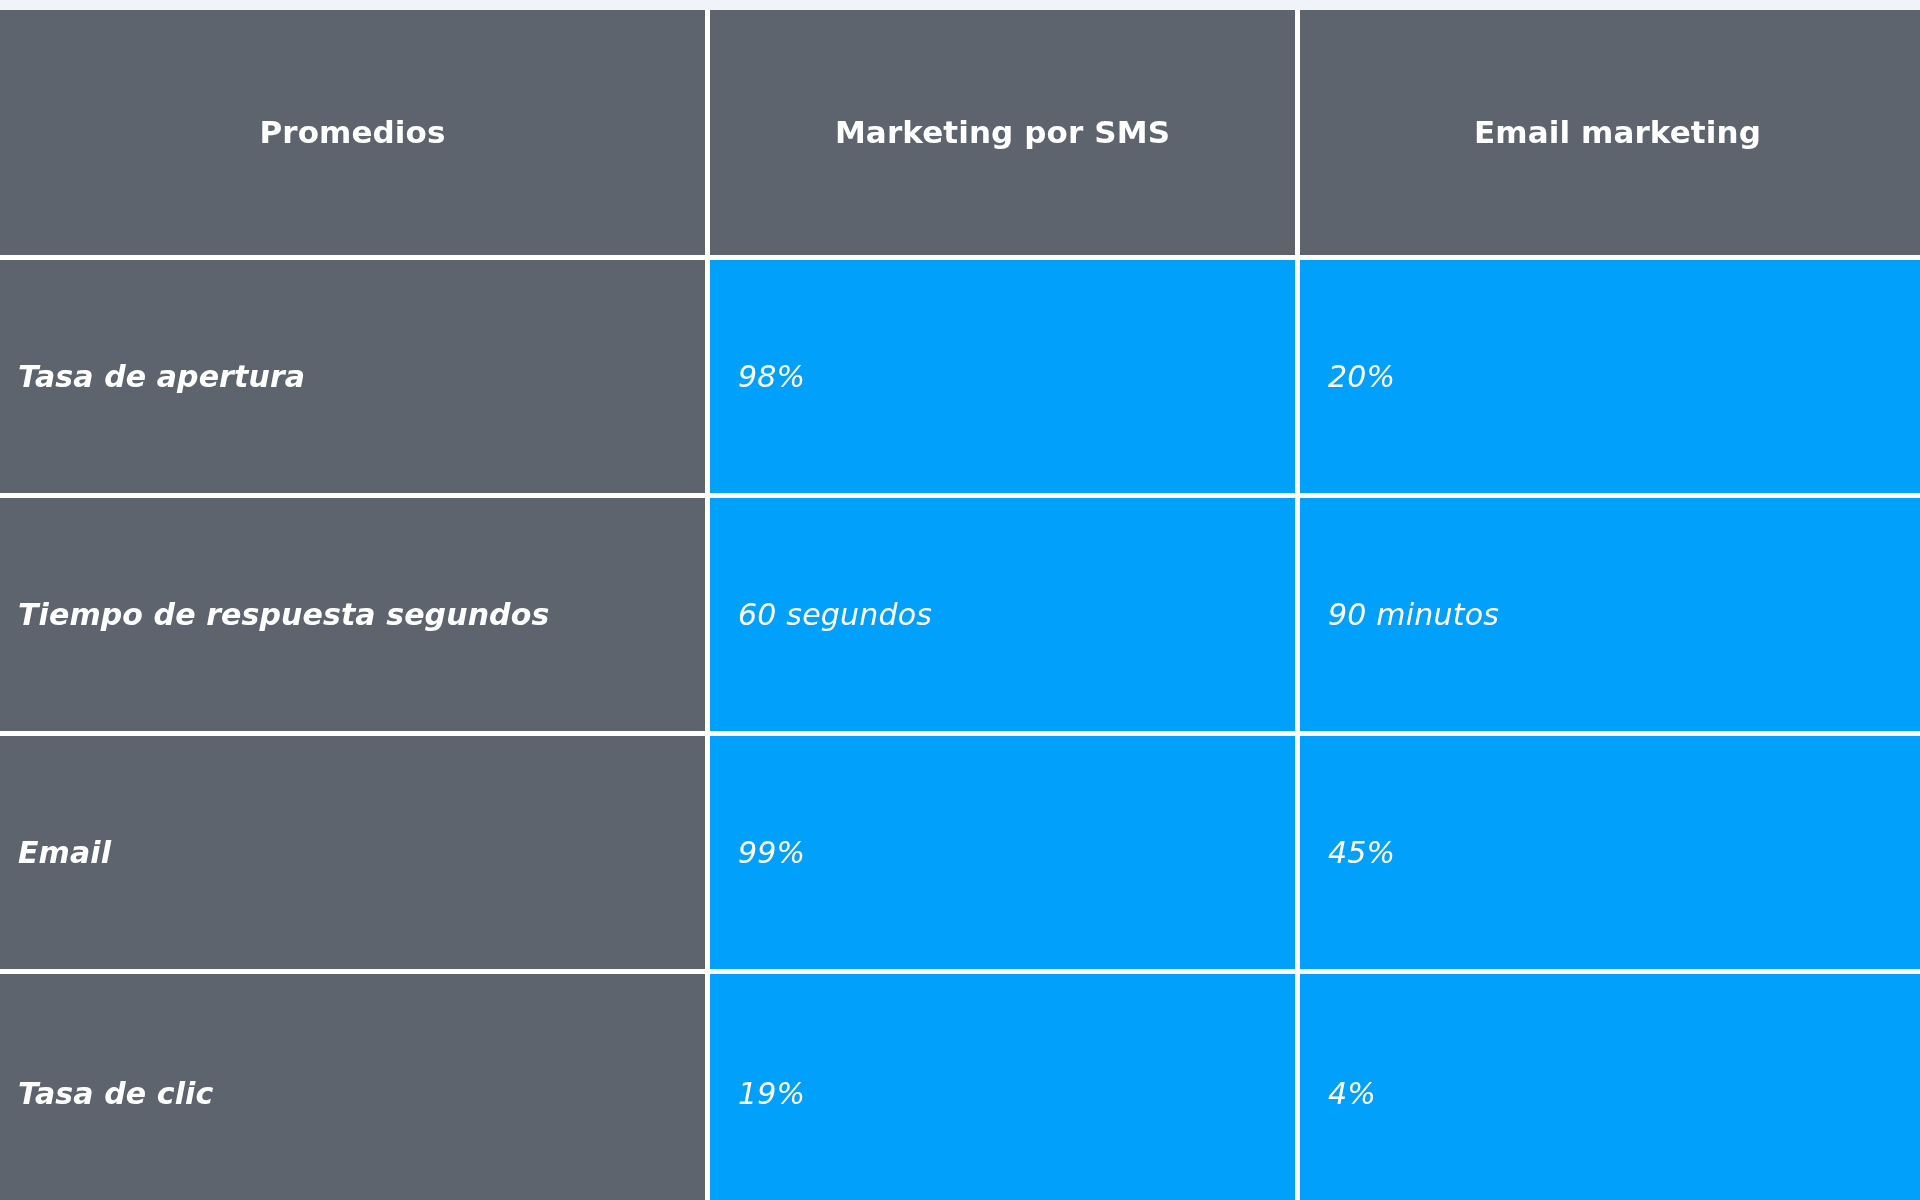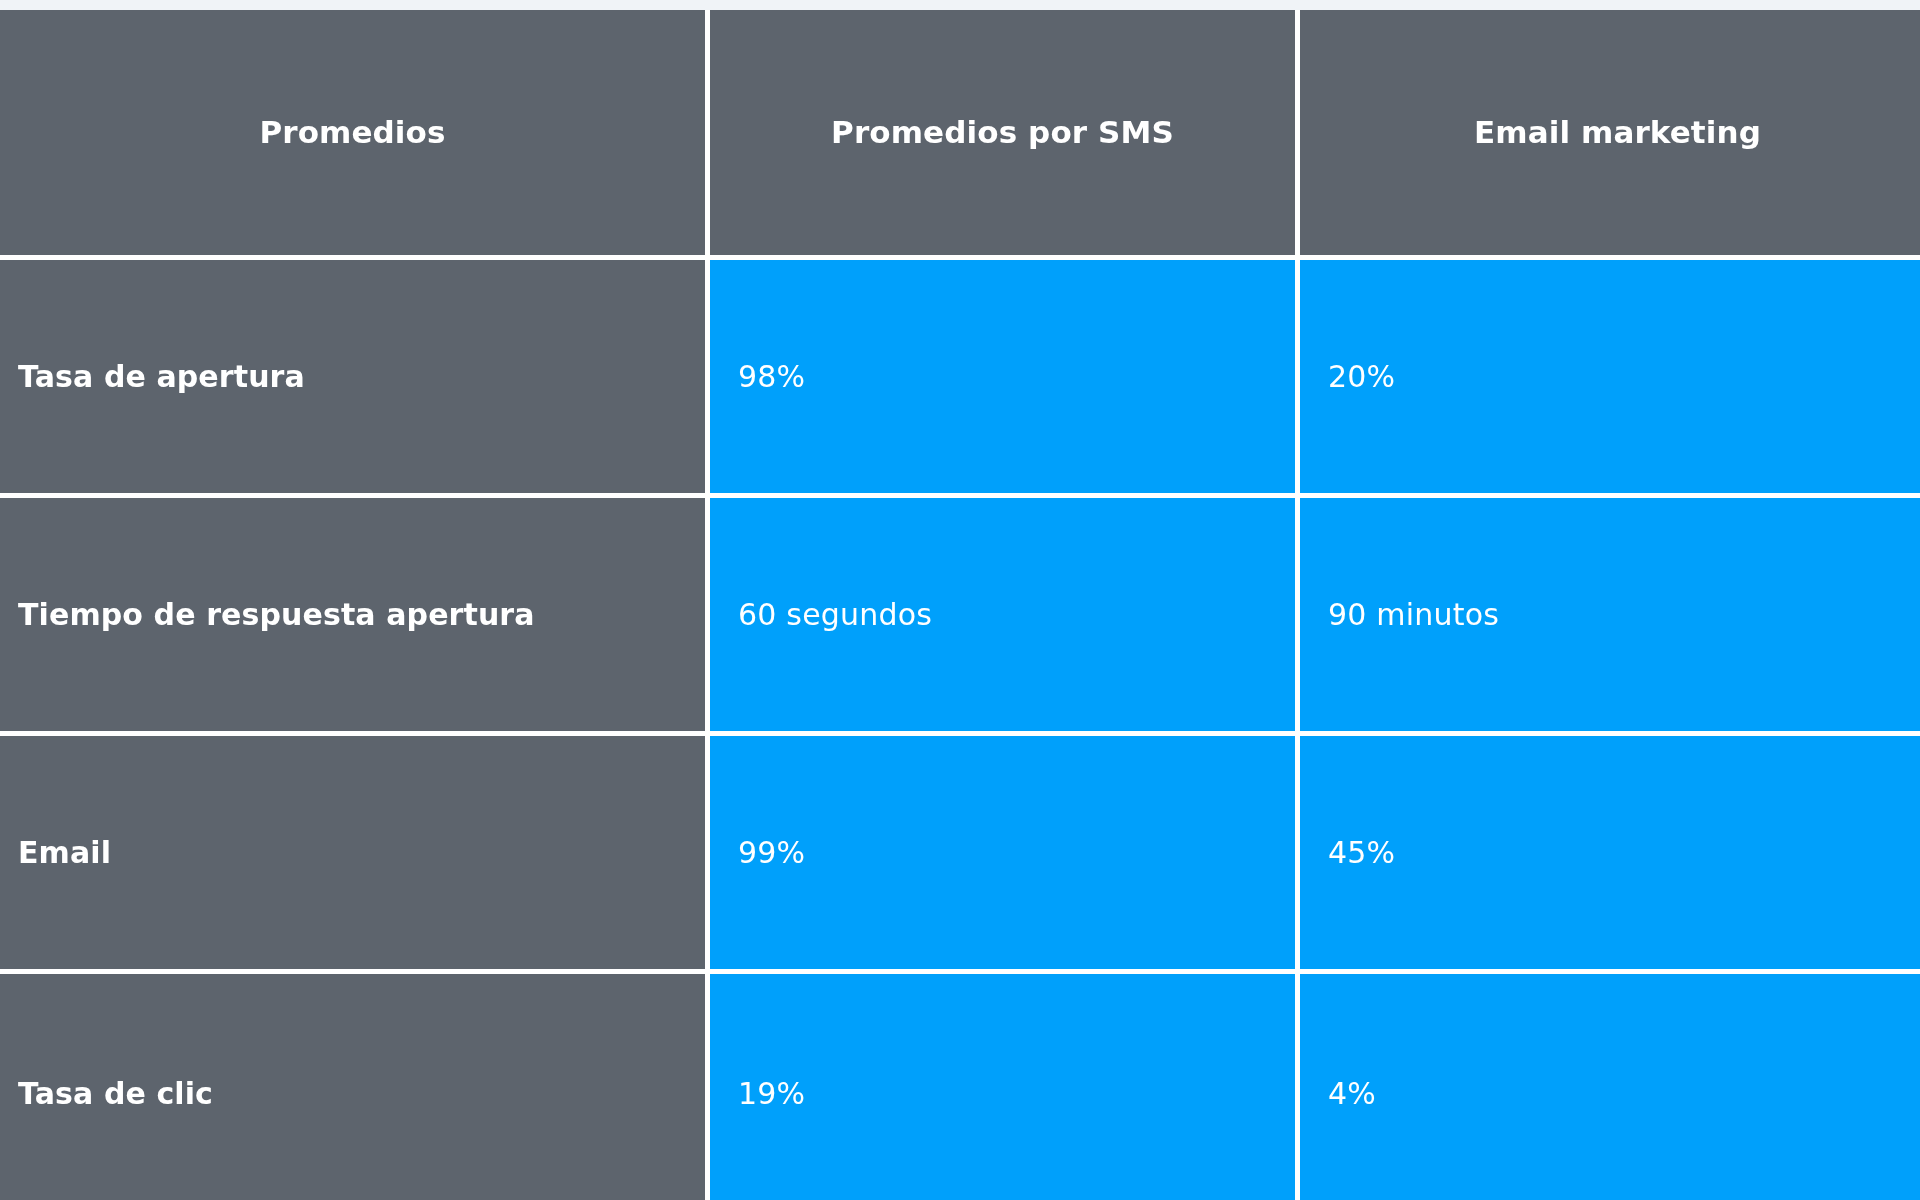--- a/index.html
+++ b/index.html
@@ -75,55 +75,55 @@
 
   .cell-value {
     background: #00a0fb;
     font-weight: 400;
     font-size: 30px;
     letter-spacing: 0.2px;
     padding-left: 28px;
   }
 
   .row-header .cell { height: 245px; }
-  .row-data   .cell { height: 233px; }
+  .row-data   .cell { height: 233px; font-style: italic; }
   .row-data-last .cell { height: 240px; }
 </style>
 </head>
 <body>
 
 <div id="table-root">
 
   <div class="top-strip"></div>
 
   <table class="comparison-table">
     <colgroup>
       <col class="col-label">
       <col class="col-sms">
       <col class="col-email">
     </colgroup>
 
     <thead>
       <tr class="row-header">
         <th class="cell cell-header">Promedios</th>
-        <th class="cell cell-header">Promedios por SMS</th>
+        <th class="cell cell-header">Marketing por SMS</th>
         <th class="cell cell-header">Email marketing</th>
       </tr>
     </thead>
 
     <tbody>
 
       <tr class="row-data">
         <td class="cell cell-label">Tasa de apertura</td>
         <td class="cell cell-value">98%</td>
         <td class="cell cell-value">20%</td>
       </tr>
 
       <tr class="row-data">
-        <td class="cell cell-label">Tiempo de respuesta apertura</td>
+        <td class="cell cell-label">Tiempo de respuesta segundos</td>
         <td class="cell cell-value">60 segundos</td>
         <td class="cell cell-value">90 minutos</td>
       </tr>
 
       <tr class="row-data">
         <td class="cell cell-label">Email</td>
         <td class="cell cell-value">99%</td>
         <td class="cell cell-value">45%</td>
       </tr>
 

